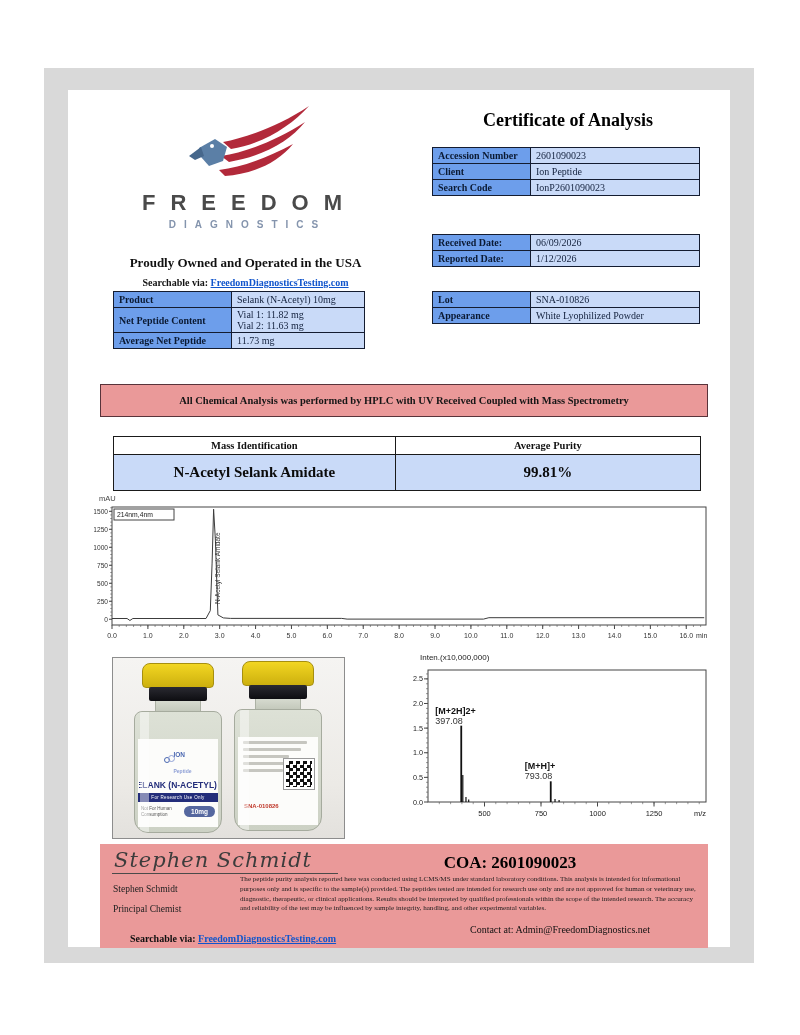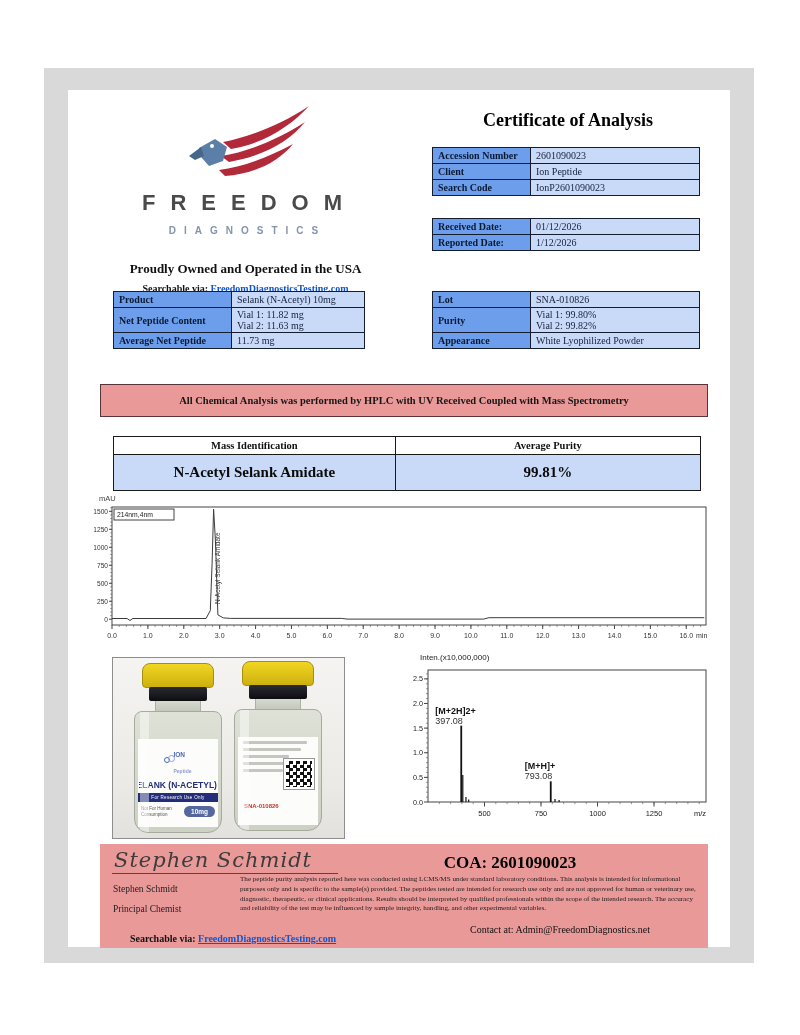--- a/index.html
+++ b/index.html
@@ -7,34 +7,34 @@
               font-family:"Liberation Serif", serif; }
   .doc-frame { position:absolute; left:44px; top:68px; width:710px; height:895px; background:#d9d9d9; }
   .page { position:absolute; left:68px; top:90px; width:662px; height:857px; background:#ffffff; }
 
   
   .brandcol { position:absolute; left:25px; top:14px; width:305px; text-align:center; }
   .brandcol svg.eagle { display:block; margin:0 auto; }
   .wordmark { font-family:"Liberation Sans", sans-serif; font-weight:700; font-size:22px;
               letter-spacing:15px; color:#4a4a4a; margin-top:2px; margin-left:8px; white-space:nowrap; }
   .subtitle { font-family:"Liberation Sans", sans-serif; font-weight:700; font-size:10px;
-              letter-spacing:8px; color:#8494ad; margin-top:9px; margin-left:4px; }
+              letter-spacing:8px; color:#8494ad; margin-top:3px; margin-left:4px; }
   .tagline  { font-weight:700; font-size:13px; color:#111; margin-top:25px; }
   .search-line { font-weight:700; font-size:10px; color:#111; margin-top:6px; }
   a.doclink { color:#1155cc; text-decoration:underline; font-weight:700; }
 
   
   .coa-title { position:absolute; left:345px; top:20px; width:310px; text-align:center;
                font-weight:700; font-size:18px; color:#000; }
   table.info { border-collapse:collapse; width:268px; table-layout:fixed;padding-left:23px; }
   table.info td { border:1.5px solid #141c30; font-size:10px; padding:1px 5px; height:16px; vertical-align:middle; }
   td.hd { background:#6d9eeb; font-weight:700; color:#0b1a33; }
   td.vl { background:#c9daf8; color:#13213d; }
   .tblA { position:absolute; left:364px; top:57px; }
-  .tblB { position:absolute; left:364px; top:128px; }
+  .tblB { position:absolute; left:364px; top:144px; }
   .tblProd { position:absolute; left:45px; top:201px; }
   .tblProd table.info { width:252px; }
   .tblLot { position:absolute; left:364px; top:201px; }
   .colL { width:118px; } .colR { width:98px; }
 
   
   .banner { position:absolute; left:32px; top:294px; width:608px; height:33px; background:#ea9999;
             border:1.5px solid #58333a; display:flex; align-items:center; justify-content:center; }
   .banner span { font-weight:700; font-size:10.5px; color:#161616; }
 
@@ -151,21 +151,21 @@
           </tr>
     </tbody>
       </table>
   </div>
 
   <div class="tblB">
     <table class="info">
       <tbody>
           <tr>
             <td class="hd colR">Received Date:</td>
-            <td class="vl">01/12/2026</td>
+            <td class="vl">06/09/2026</td>
           </tr>
       <tr>
             <td class="hd">Reported Date:</td>
             <td class="vl">1/12/2026</td>
           </tr>
     </tbody>
       </table>
   </div>
 
   <div class="tblProd">
@@ -189,27 +189,20 @@
     </tbody>
       </table>
   </div>
 
   <div class="tblLot">
     <table class="info">
       <tbody>
           <tr>
             <td class="hd colR">Lot</td>
             <td class="vl">SNA-010826</td>
-          </tr>
-      <tr>
-            <td class="hd">Purity</td>
-          <td class="vl">
-            <div>Vial 1: 99.80%</div>
-            <div>Vial 2: 99.82%</div>
-          </td>
           </tr>
       <tr>
             <td class="hd">Appearance</td>
             <td class="vl">White Lyophilized Powder</td>
           </tr>
     </tbody>
       </table>
   </div>
 
   <div class="banner">

